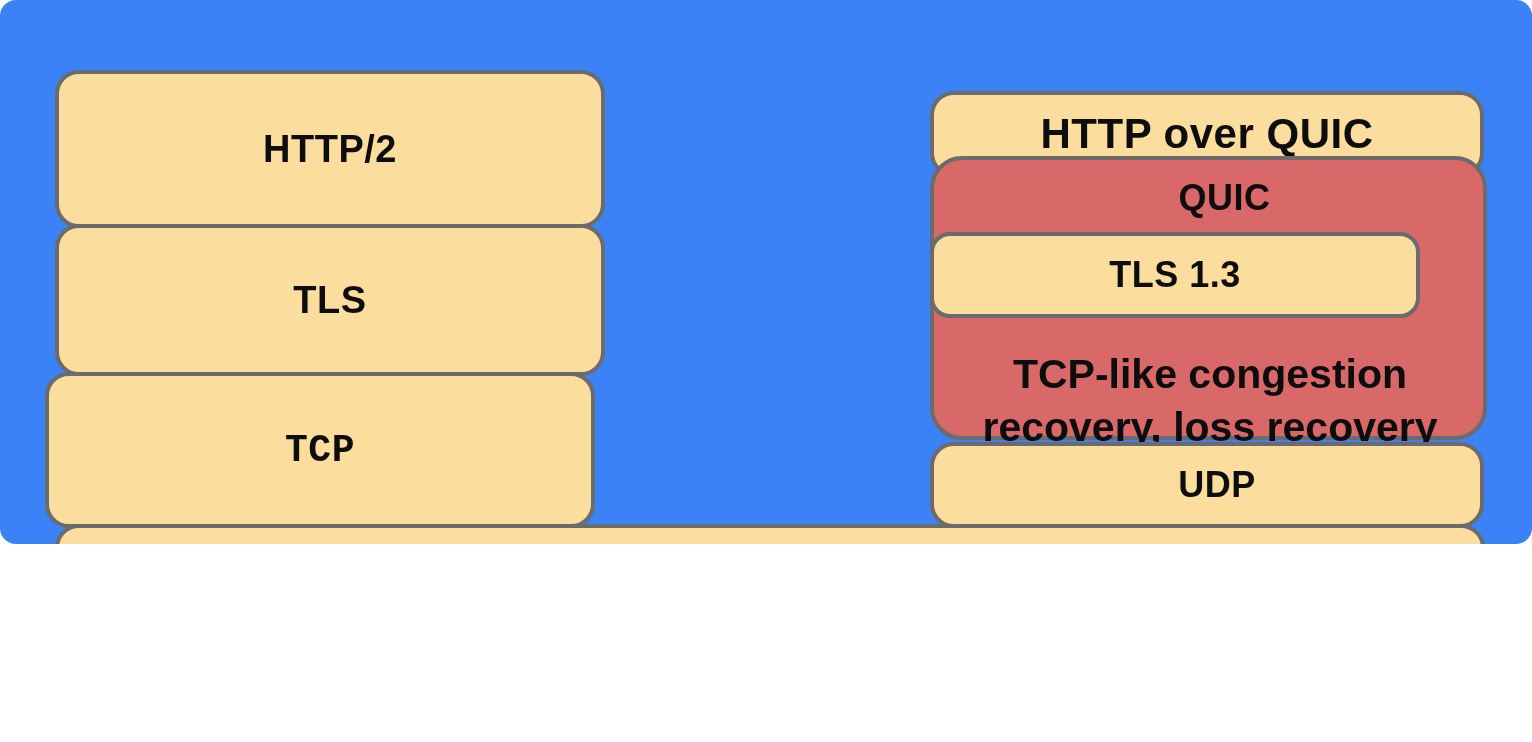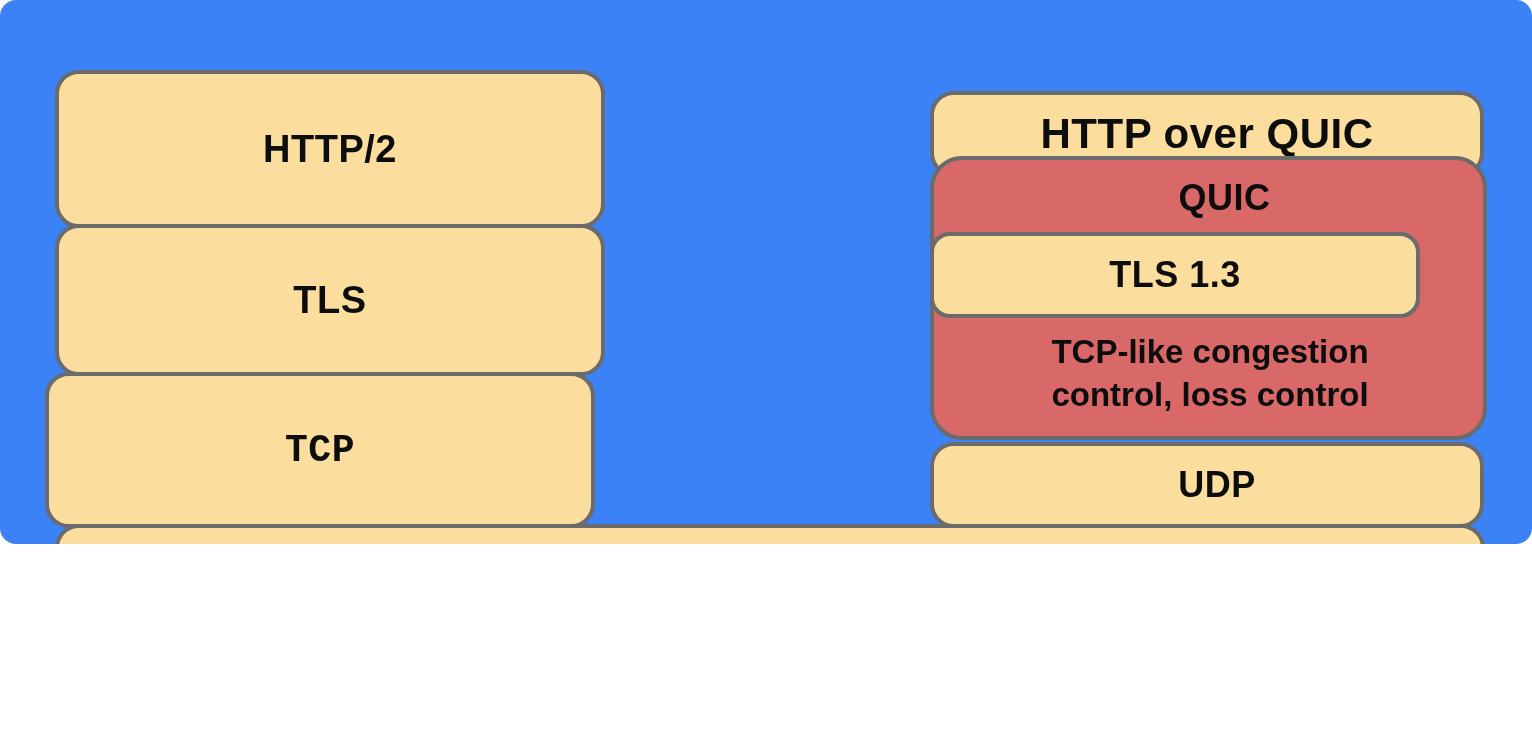--- a/index.html
+++ b/index.html
@@ -55,24 +55,24 @@
     font-size: 36px;
     padding-left: 32px;
   }
   .tls13 {
     left: 930px; top: 232px; width: 490px; height: 86px;
     border-radius: 20px;
     font-size: 36px;
   }
   .congestion {
     position: absolute;
-    left: 945px; top: 331px; width: 530px;
+    left: 945px; top: 348px; width: 530px;
     color: #0d0d0d;
     font-weight: 700;
-    font-size: 33px;
+    font-size: 41px;
     line-height: 1.3;
     text-align: center;
   }
   .udp   { left: 930px; top: 442px; width: 554px; height: 86px; font-size: 36px; padding-left: 20px; }
 </style>
 </head>
 <body>
 
 <div class="canvas">
 
@@ -93,21 +93,21 @@
   <div class="box box-red quic">
     <div class="quic-label">QUIC</div>
   </div>
 
   <div class="box tls13">
     <span>TLS 1.3</span>
   </div>
 
   <div class="congestion">
     <div>TCP-like congestion</div>
-    <div>control, loss control</div>
+    <div>recovery, loss recovery</div>
   </div>
 
   <div class="box udp">
     <span>UDP</span>
   </div>
 
   <div class="box ip">
     <span>IP</span>
   </div>
 

